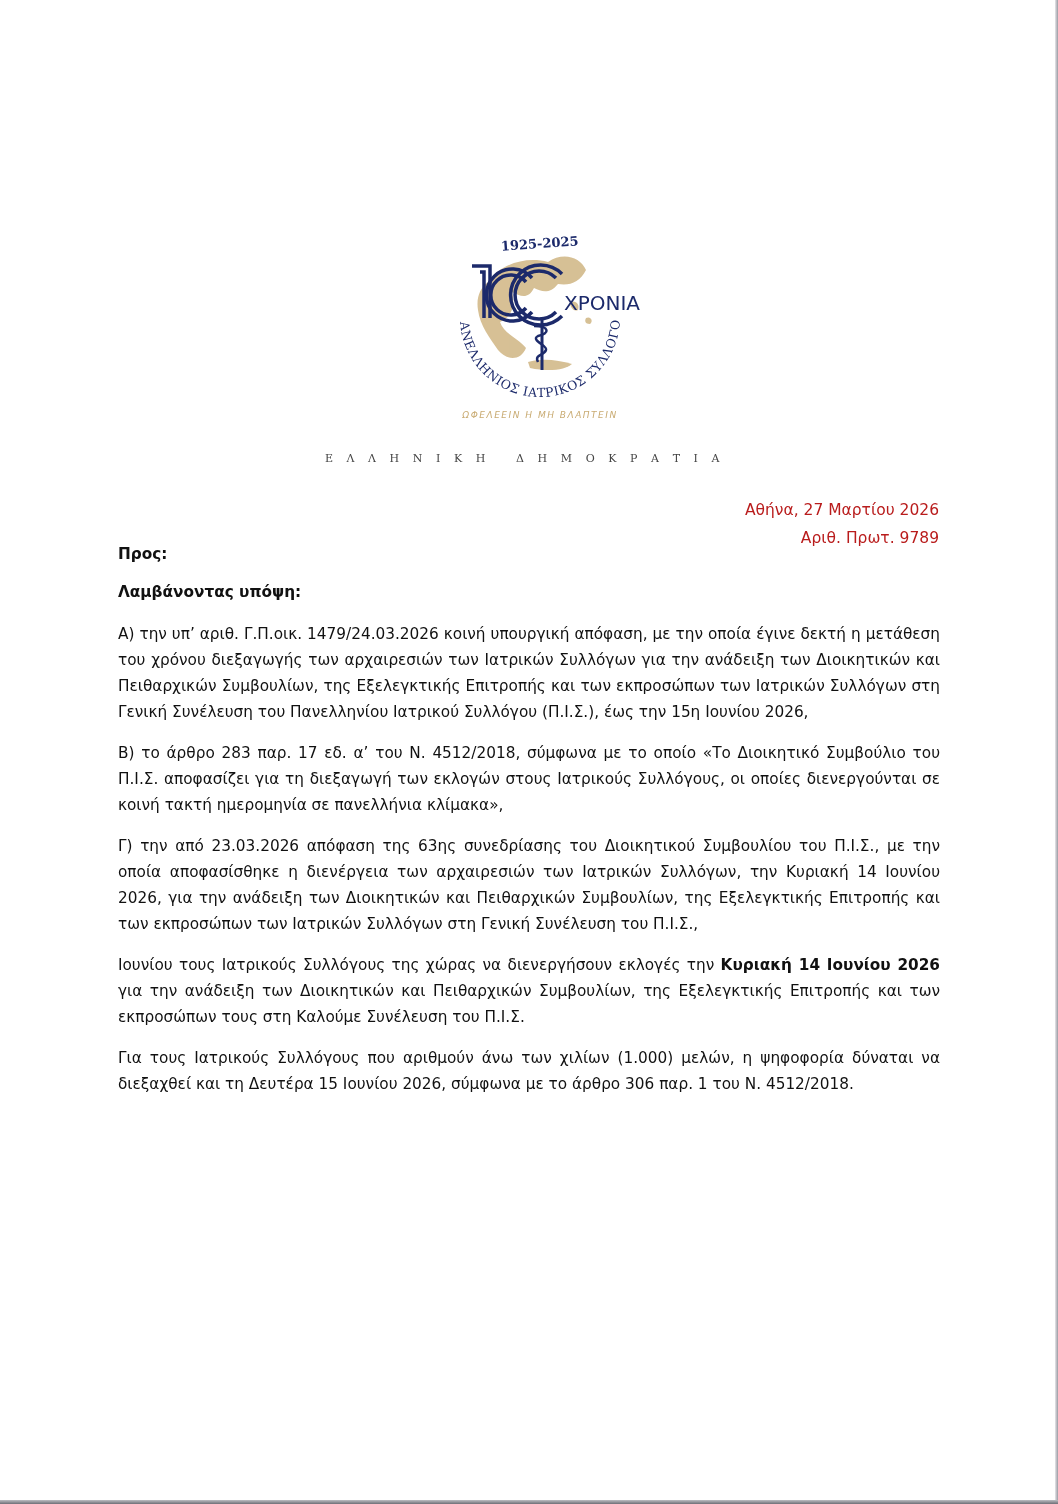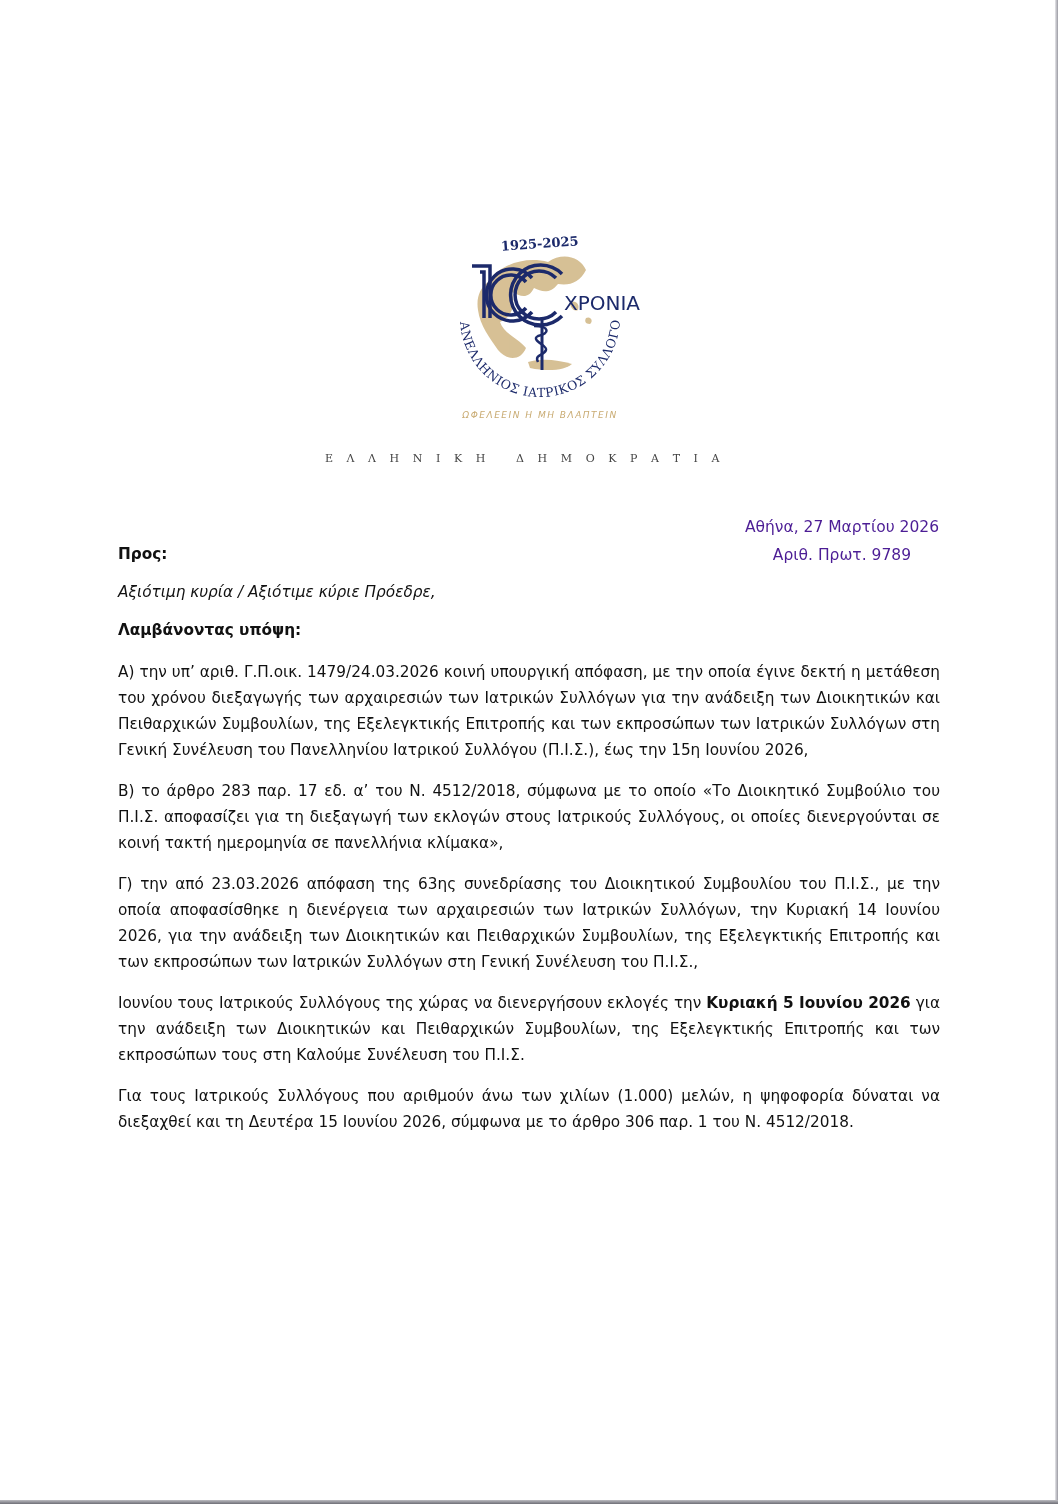--- a/index.html
+++ b/index.html
@@ -9,21 +9,21 @@
   }
   .page-edge-right { position: absolute; top: 0; right: 0; width: 3px; height: 1504px; background: linear-gradient(to right, #e6e6ea, #9a9aa2); }
   .page-edge-bottom { position: absolute; left: 0; bottom: 0; width: 1058px; height: 4px; background: linear-gradient(to bottom, #bdbdc2, #6e6e76); }
 
   .logo { position: absolute; left: 430px; top: 222px; width: 220px; height: 210px; }
   .logo svg { width: 220px; height: 210px; display: block; }
 
   .republic { position: absolute; left: 0; width: 1058px; top: 452px; text-align: center;
     font-family: "DejaVu Serif", "Liberation Serif", serif; font-size: 11px; letter-spacing: 13.6px; color: #444; }
 
-  .dateblock { position: absolute; right: 119px; top: 496px; text-align: center; font-size: 15.5px; line-height: 28px; color: #4c1d95; margin-top: 17px; }
+  .dateblock { position: absolute; right: 119px; top: 496px; text-align: right; font-size: 15.5px; line-height: 28px; color: #b91c1c; }
 
   .content { position: absolute; left: 118px; top: 541px; width: 822px; font-size: 15.3px; line-height: 26px; color: #111; }
   .content p { margin: 0; }
   .to-label, .to-recipient { font-weight: bold; }
   .salutation { font-style: italic; margin-top: 12px !important; }
   .considering { margin-top: 12px !important; font-weight: bold; }
   .para { text-align: justify; margin-top: 15px !important; }
   .para b { font-weight: bold; }
   .gap-a { margin-top: 16px !important; }
 </style>
@@ -70,20 +70,19 @@
 
 <div class="republic">ΕΛΛΗΝΙΚΗ ΔΗΜΟΚΡΑΤΙΑ</div>
 
 <div class="dateblock">
   <div>Αθήνα, 27 Μαρτίου 2026</div>
   <div>Αριθ. Πρωτ. 9789</div>
 </div>
 
 <div class="content">
   <p class="to-label">Προς:</p>
-  <p class="salutation">Αξιότιμη κυρία / Αξιότιμε κύριε Πρόεδρε,</p>
   <p class="considering">Λαμβάνοντας υπόψη:</p>
   <p class="para gap-a">Α) την υπ’ αριθ. Γ.Π.οικ. 1479/24.03.2026 κοινή υπουργική απόφαση, με την οποία έγινε δεκτή η μετάθεση του χρόνου διεξαγωγής των αρχαιρεσιών των Ιατρικών Συλλόγων για την ανάδειξη των Διοικητικών και Πειθαρχικών Συμβουλίων, της Εξελεγκτικής Επιτροπής και των εκπροσώπων των Ιατρικών Συλλόγων στη Γενική Συνέλευση του Πανελληνίου Ιατρικού Συλλόγου (Π.Ι.Σ.), έως την 15η Ιουνίου 2026,</p>
   <p class="para">Β) το άρθρο 283 παρ. 17 εδ. α’ του Ν. 4512/2018, σύμφωνα με το οποίο «Το Διοικητικό Συμβούλιο του Π.Ι.Σ. αποφασίζει για τη διεξαγωγή των εκλογών στους Ιατρικούς Συλλόγους, οι οποίες διενεργούνται σε κοινή τακτή ημερομηνία σε πανελλήνια κλίμακα»,</p>
   <p class="para">Γ) την από 23.03.2026 απόφαση της 63ης συνεδρίασης του Διοικητικού Συμβουλίου του Π.Ι.Σ., με την οποία αποφασίσθηκε η διενέργεια των αρχαιρεσιών των Ιατρικών Συλλόγων, την Κυριακή 14 Ιουνίου 2026, για την ανάδειξη των Διοικητικών και Πειθαρχικών Συμβουλίων, της Εξελεγκτικής Επιτροπής και των εκπροσώπων των Ιατρικών Συλλόγων στη Γενική Συνέλευση του Π.Ι.Σ.,</p>
-  <p class="para"><span>Ιουνίου τους Ιατρικούς Συλλόγους της χώρας να διενεργήσουν εκλογές την </span><b>Κυριακή 5 Ιουνίου 2026</b><span> για την ανάδειξη των Διοικητικών και Πειθαρχικών Συμβουλίων, της Εξελεγκτικής Επιτροπής και των εκπροσώπων τους στη Καλούμε Συνέλευση του Π.Ι.Σ.</span></p>
+  <p class="para"><span>Ιουνίου τους Ιατρικούς Συλλόγους της χώρας να διενεργήσουν εκλογές την </span><b>Κυριακή 14 Ιουνίου 2026</b><span> για την ανάδειξη των Διοικητικών και Πειθαρχικών Συμβουλίων, της Εξελεγκτικής Επιτροπής και των εκπροσώπων τους στη Καλούμε Συνέλευση του Π.Ι.Σ.</span></p>
   <p class="para">Για τους Ιατρικούς Συλλόγους που αριθμούν άνω των χιλίων (1.000) μελών, η ψηφοφορία δύναται να διεξαχθεί και τη Δευτέρα 15 Ιουνίου 2026, σύμφωνα με το άρθρο 306 παρ. 1 του Ν. 4512/2018.</p>
 </div>
 
 </body></html>

